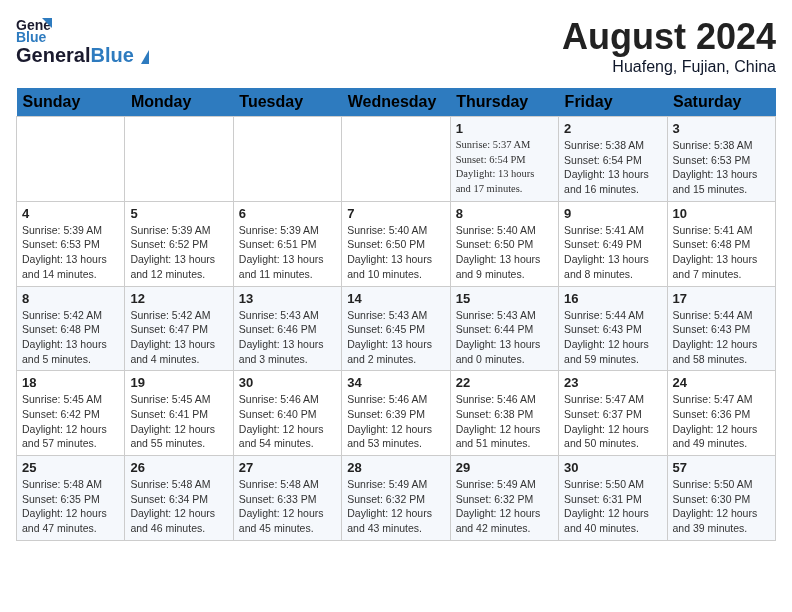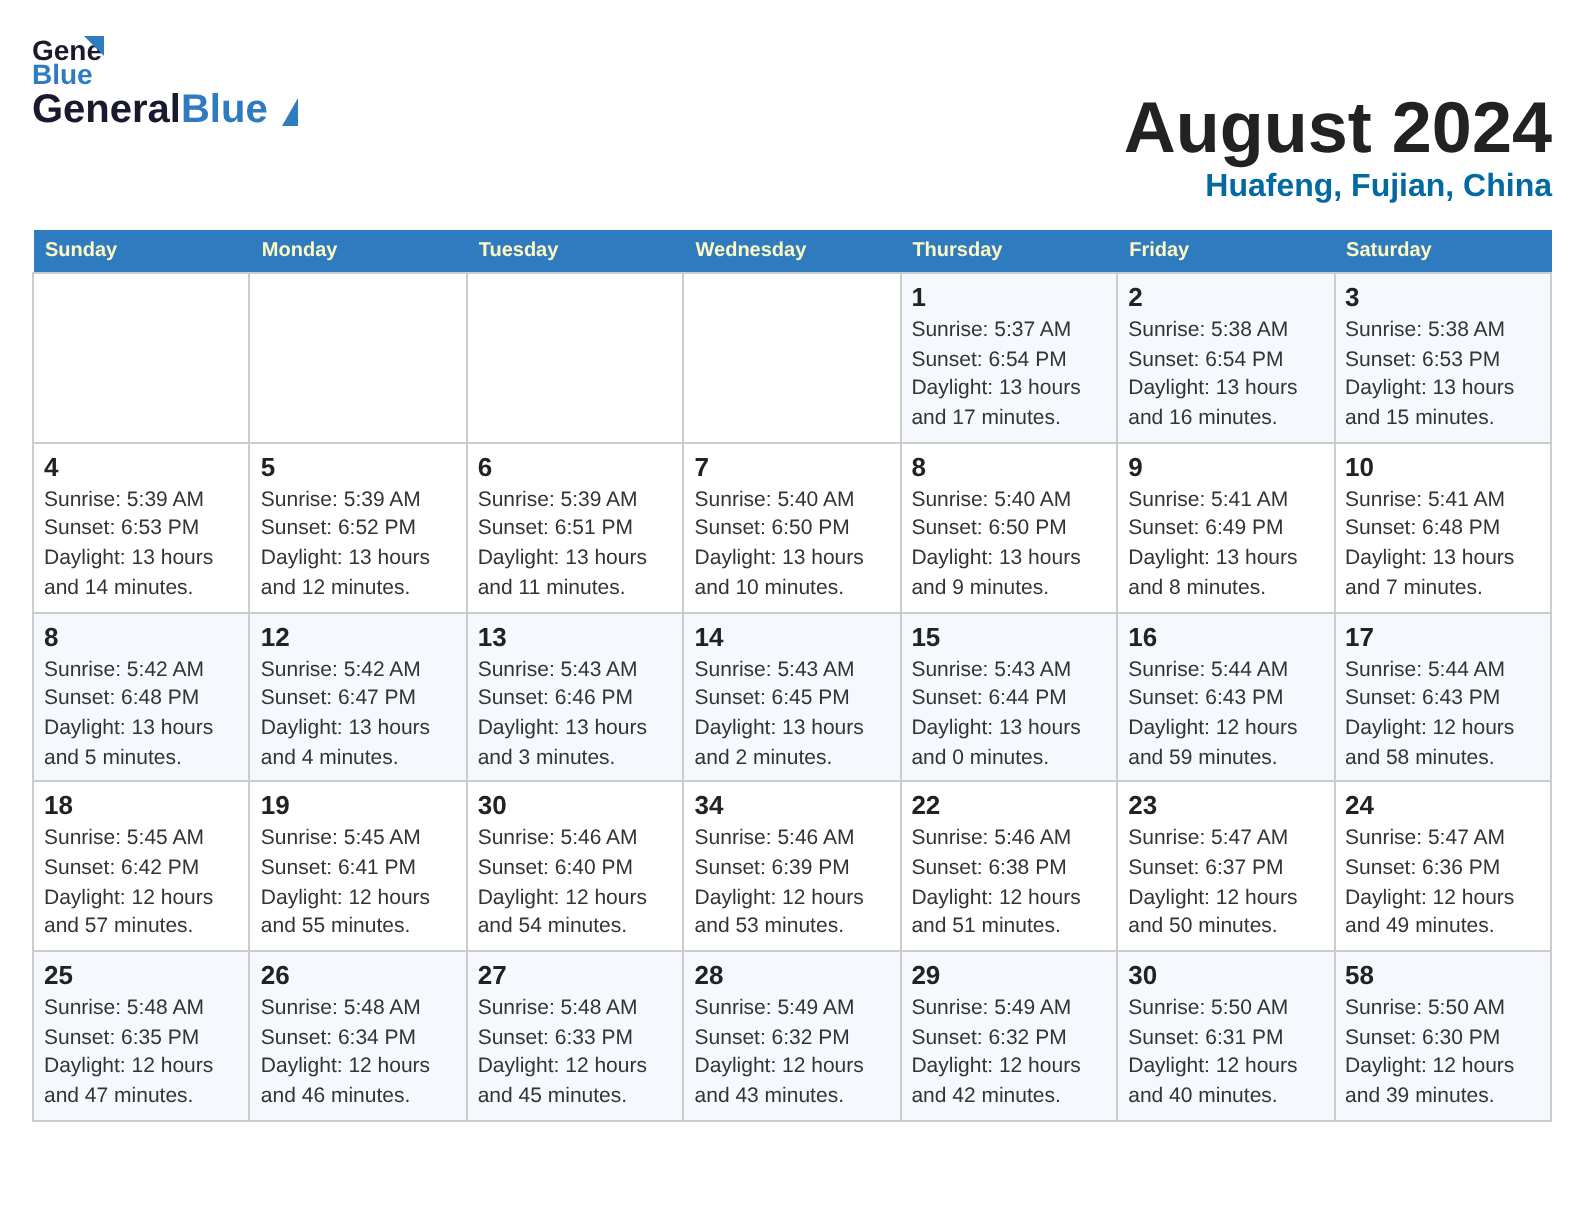--- a/index.html
+++ b/index.html
@@ -16,43 +16,42 @@
       align-items: flex-start;
       margin-bottom: 12px;
     }
     .logo {
       display: flex;
       flex-direction: column;
       align-items: flex-start;
     }
     .title-block {
       text-align: right;
-      margin-top: 27px;
     }
     .title-block h1 {
       font-size: 36px;
       font-weight: bold;
       color: #222;
     }
     .title-block h2 {
       font-size: 16px;
-      color: #0369a1;
-      font-weight: bold;
+      color: #0f172a;
+      font-weight: normal;
     }
     table {
       width: 100%;
       border-collapse: collapse;
       font-size: 11px;
     }
     thead th {
       background-color: #2e7bbf;
-      color: #fef9c3;
+      color: #000000;
       text-align: left;
       padding: 5px 6px;
-      font-size: 10px;
+      font-size: 16px;
       font-weight: bold;
     }
     tbody td {
       border: 1px solid #ccc;
       vertical-align: top;
       padding: 4px 5px;
       width: calc(100% / 7);
       height: 80px;
       background: #fff;
     }
@@ -122,21 +121,21 @@
       </tr>
   </thead>
   <tbody id="calendar-body">
   <tr>
         <td class="empty-cell"></td>
         <td class="empty-cell"></td>
         <td class="empty-cell"></td>
         <td class="empty-cell"></td>
         <td>
           <span class="day-num">1</span>
-          <div class="day-info" style="white-space: pre-line;">Sunrise: 5:37 AM
+          <div class="day-info" style="white-space: pre-line; font-family: Liberation Serif, serif;">Sunrise: 5:37 AM
 Sunset: 6:54 PM
 Daylight: 13 hours
 and 17 minutes.</div>
         </td>
         <td>
           <span class="day-num">2</span>
           <div class="day-info" style="white-space: pre-line;">Sunrise: 5:38 AM
 Sunset: 6:54 PM
 Daylight: 13 hours
 and 16 minutes.</div>
@@ -339,21 +338,21 @@
 and 42 minutes.</div>
         </td>
         <td>
           <span class="day-num">30</span>
           <div class="day-info" style="white-space: pre-line;">Sunrise: 5:50 AM
 Sunset: 6:31 PM
 Daylight: 12 hours
 and 40 minutes.</div>
         </td>
         <td>
-          <span class="day-num">58</span>
+          <span class="day-num">57</span>
           <div class="day-info" style="white-space: pre-line;">Sunrise: 5:50 AM
 Sunset: 6:30 PM
 Daylight: 12 hours
 and 39 minutes.</div>
         </td>
       </tr>
     </tbody>
 </table>
 
 </body></html>

